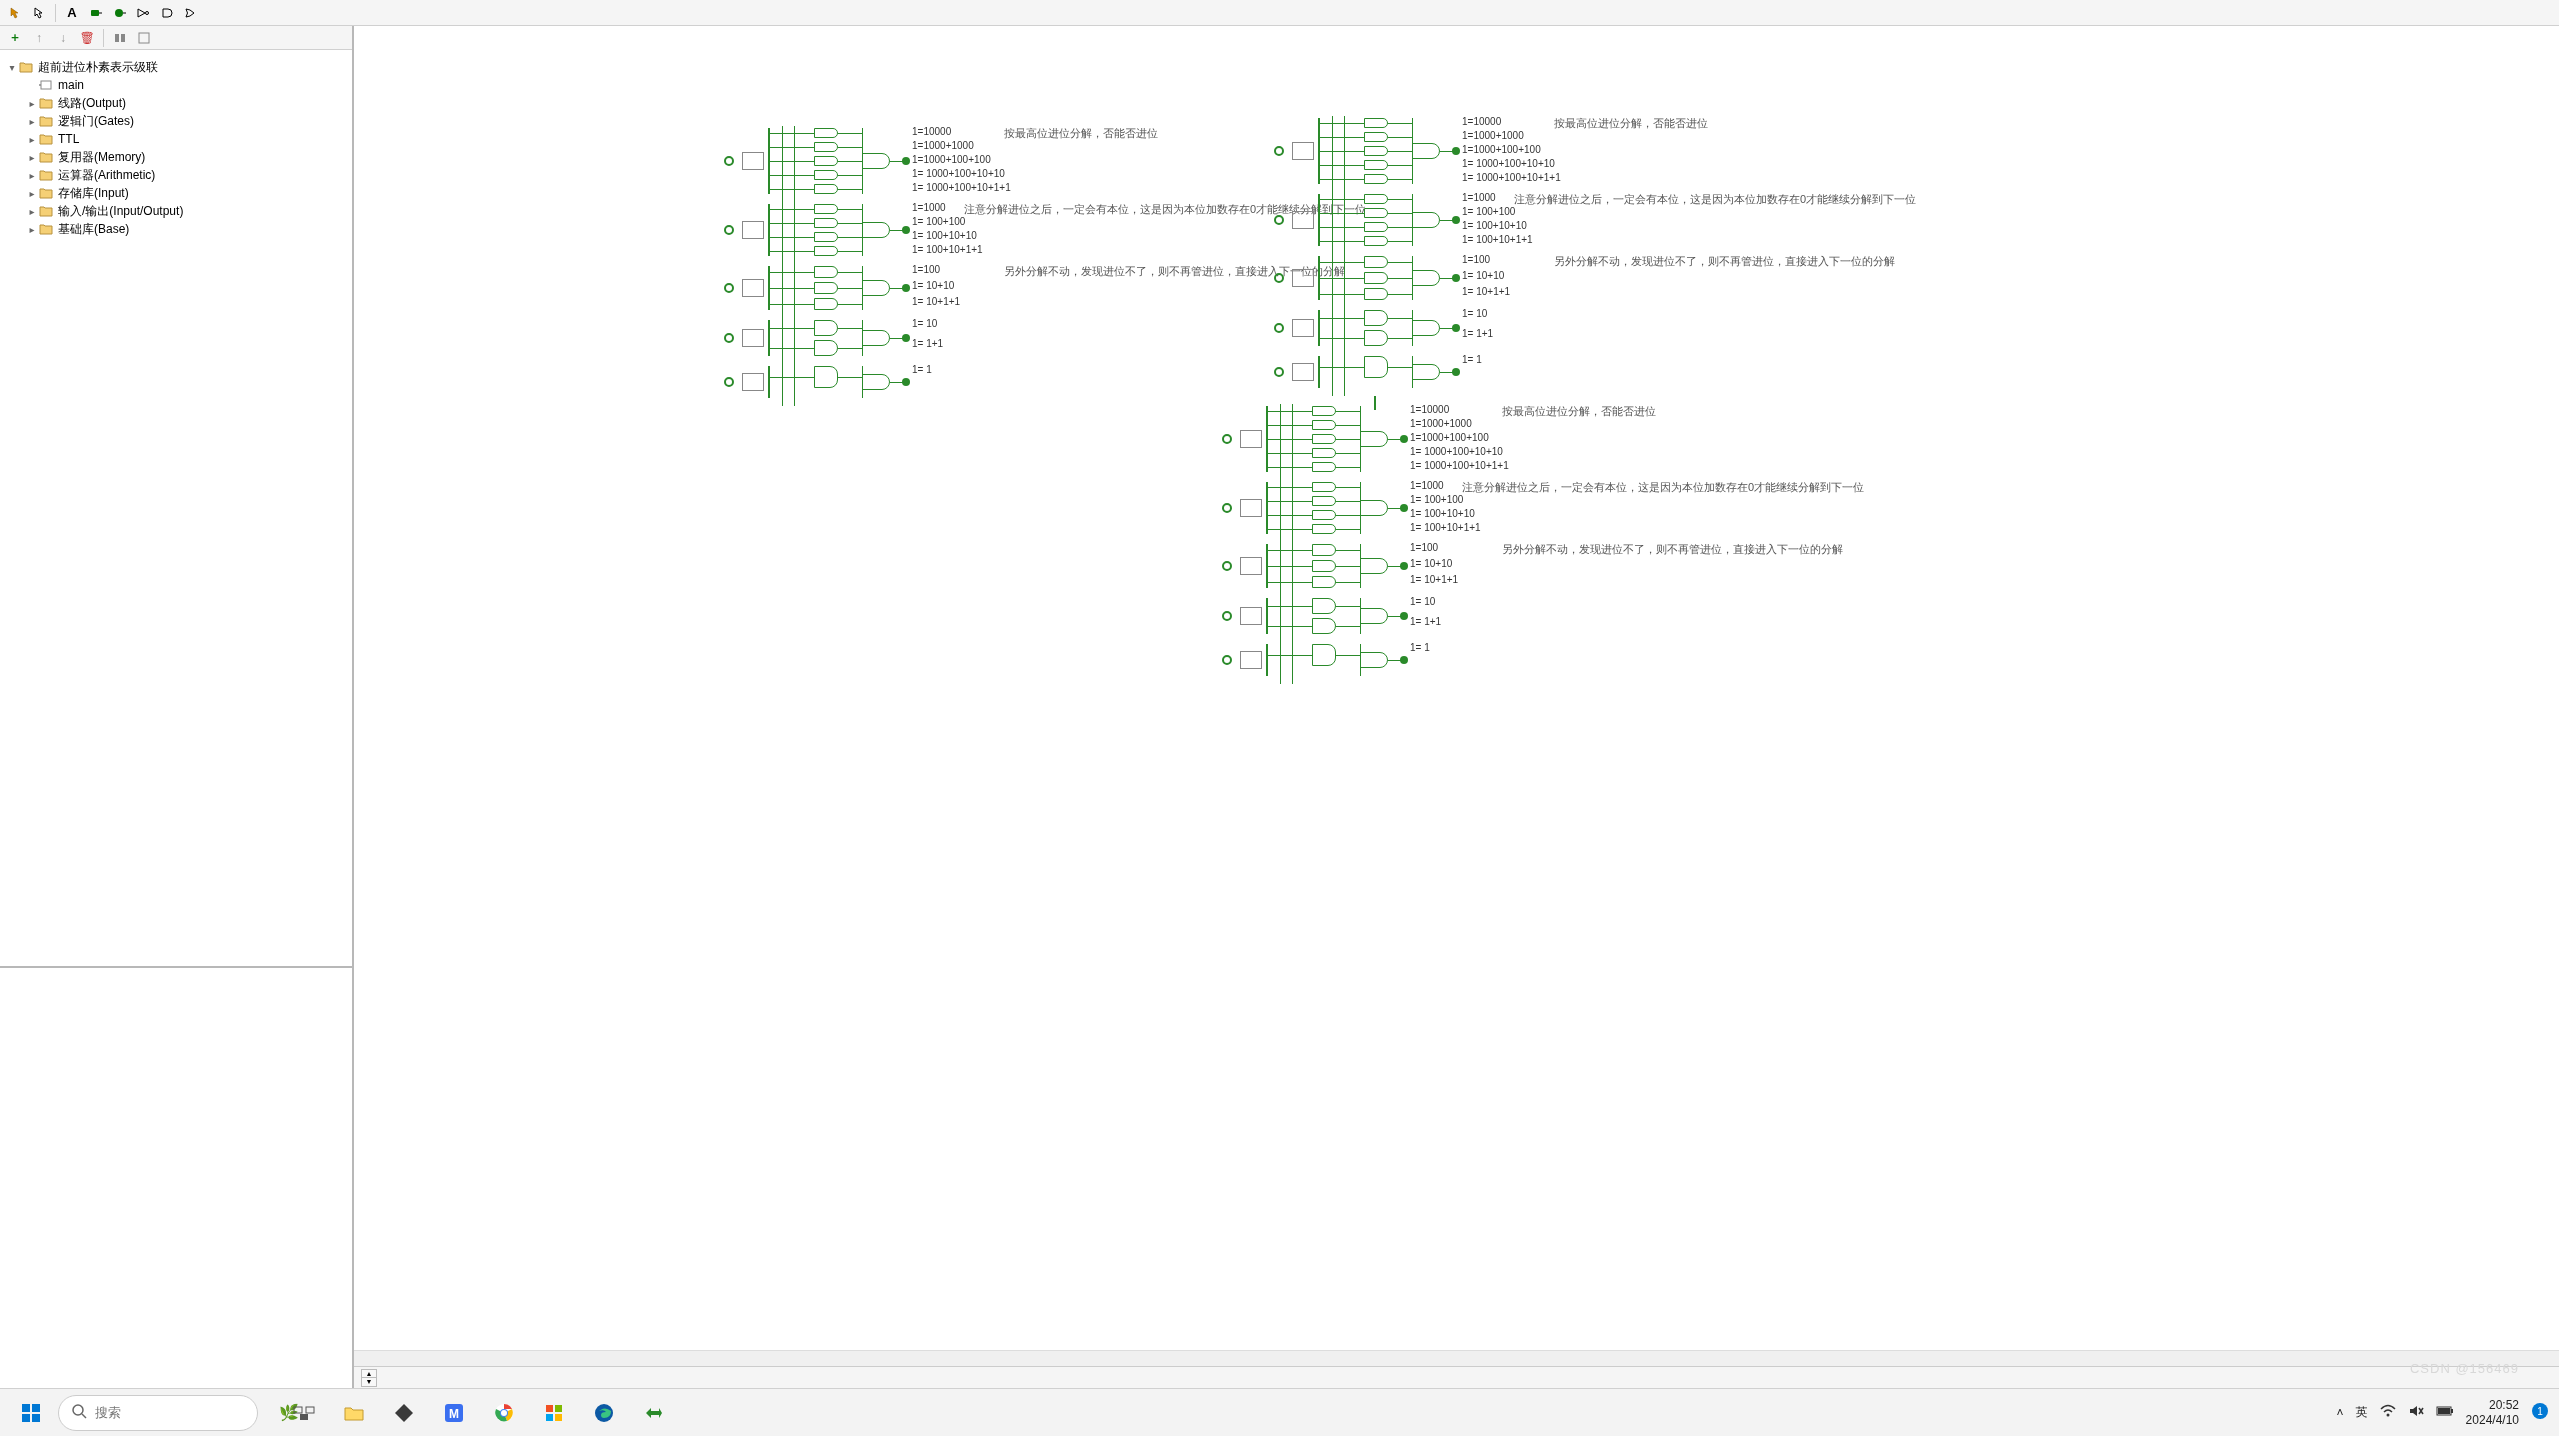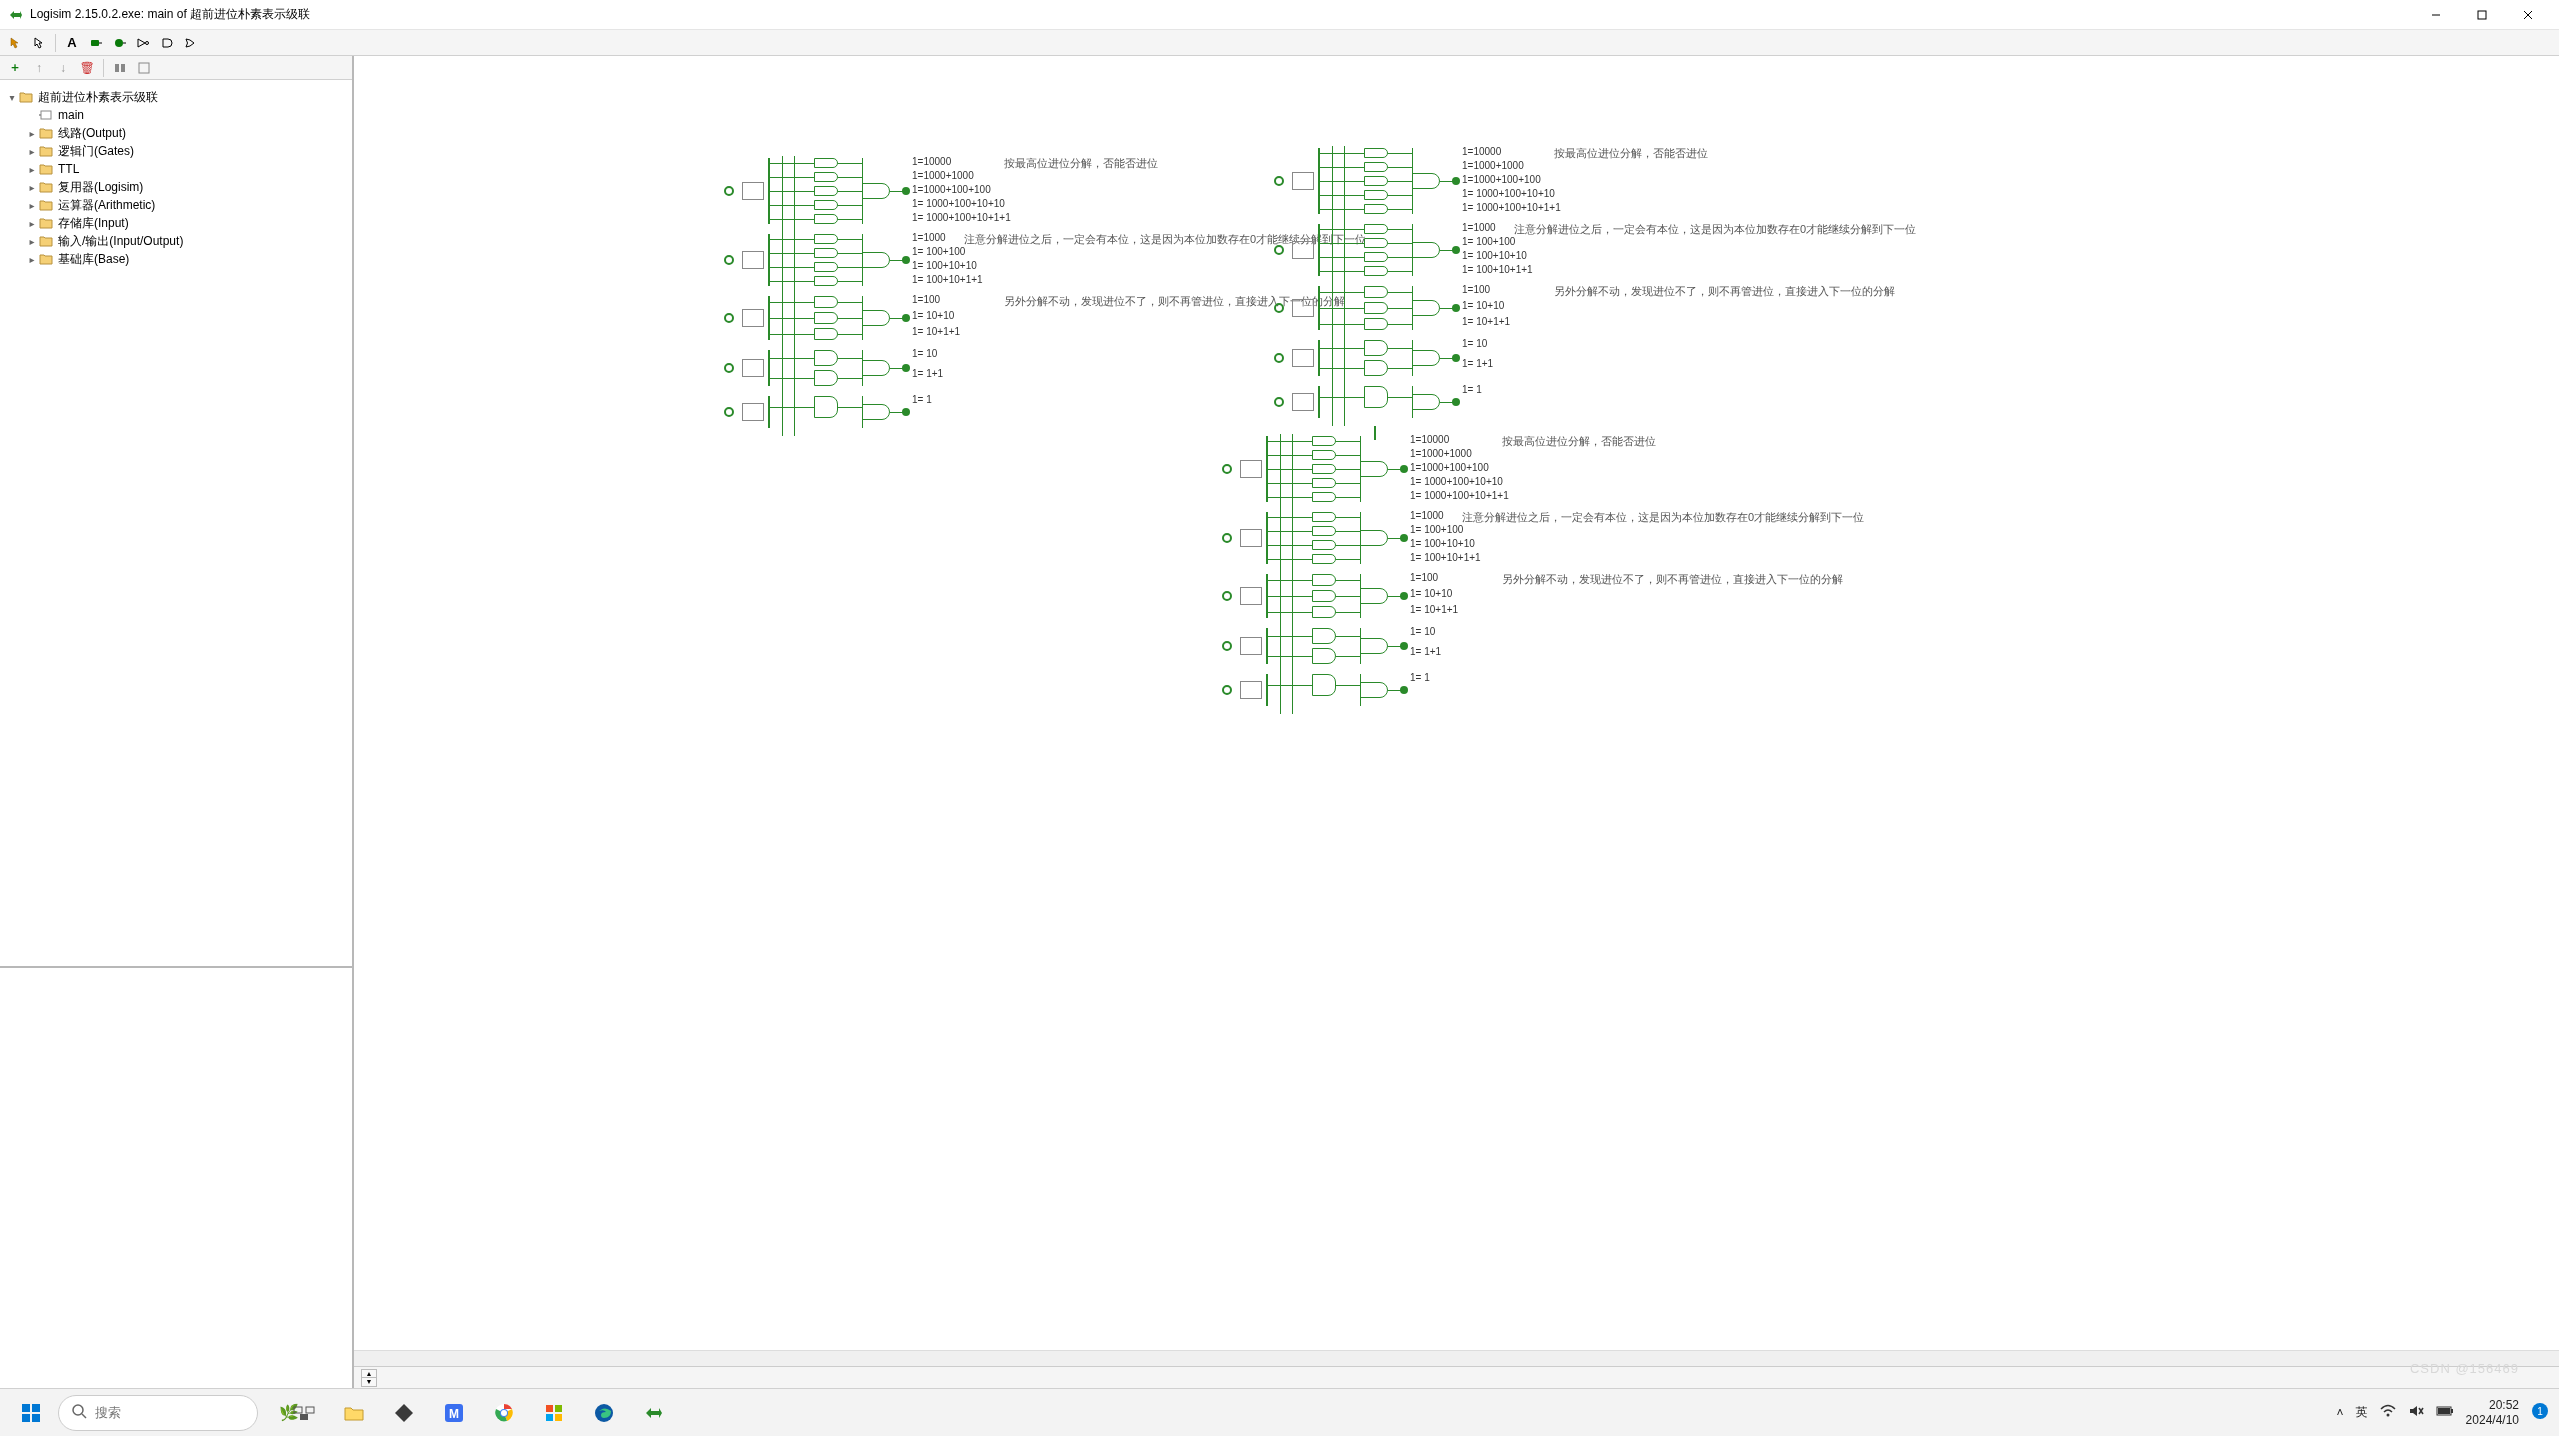--- a/index.html
+++ b/index.html
@@ -55,46 +55,20 @@
 .cblock .note{position:absolute;font-size:11px;color:#555;white-space:nowrap;}
 .cblock .wire{position:absolute;background:#2a8a2a;}
 .conn-wire{position:absolute;background:#2a8a2a;}
 svg.folder{width:14px;height:12px;}
 </style>
 </head>
 <body>
 
 <div class="window">
 
-  <div class="titlebar">
-    <span class="logo">
-      <svg width="16" height="16" viewBox="0 0 16 16">
-          <path d="M2 8 L6 4 L6 6 L12 6 L12 4 L14 8 L12 12 L12 10 L6 10 L6 12 Z" fill="#2a8a2a"></path>
-        </svg>
-    </span>
-    <span class="title">Logisim 2.15.0.2.exe: main of 超前进位朴素表示级联</span>
-    <div class="winbtns">
-      <div class="winbtn">
-          <svg width="10" height="10">
-            <line x1="1" y1="5" x2="9" y2="5" stroke="#000"></line>
-          </svg>
-        </div>
-      <div class="winbtn">
-          <svg width="10" height="10">
-            <rect x="1" y="1" width="8" height="8" fill="none" stroke="#000"></rect>
-          </svg>
-        </div>
-      <div class="winbtn close">
-          <svg width="10" height="10">
-            <line x1="1" y1="1" x2="9" y2="9" stroke="#000"></line>
-            <line x1="9" y1="1" x2="1" y2="9" stroke="#000"></line>
-          </svg>
-        </div>
-    </div>
-  </div>
 
 
   <div class="toolbar1">
     <div class="tbtn">
         <svg width="14" height="14">
           <path d="M3 2 L3 10 L5 8 L7 12 L9 11 L7 7 L10 7 Z" fill="#d68a00" stroke="#805000" stroke-width="0.5"></path>
         </svg>
       </div>
     <div class="tbtn">
         <svg width="14" height="14">
@@ -212,21 +186,21 @@
               </span>
               <span>TTL</span>
             </div>
             <div class="tree-node d1">
               <span class="tw">▸</span>
               <span class="ic">
                 <svg class="folder" viewBox="0 0 14 12">
                   <path d="M1 2 L5 2 L6 3 L13 3 L13 11 L1 11 Z" fill="#f5d076" stroke="#b8923e"></path>
                 </svg>
               </span>
-              <span>复用器(Logisim)</span>
+              <span>复用器(Memory)</span>
             </div>
             <div class="tree-node d1">
               <span class="tw">▸</span>
               <span class="ic">
                 <svg class="folder" viewBox="0 0 14 12">
                   <path d="M1 2 L5 2 L6 3 L13 3 L13 11 L1 11 Z" fill="#f5d076" stroke="#b8923e"></path>
                 </svg>
               </span>
               <span>运算器(Arithmetic)</span>
             </div>

